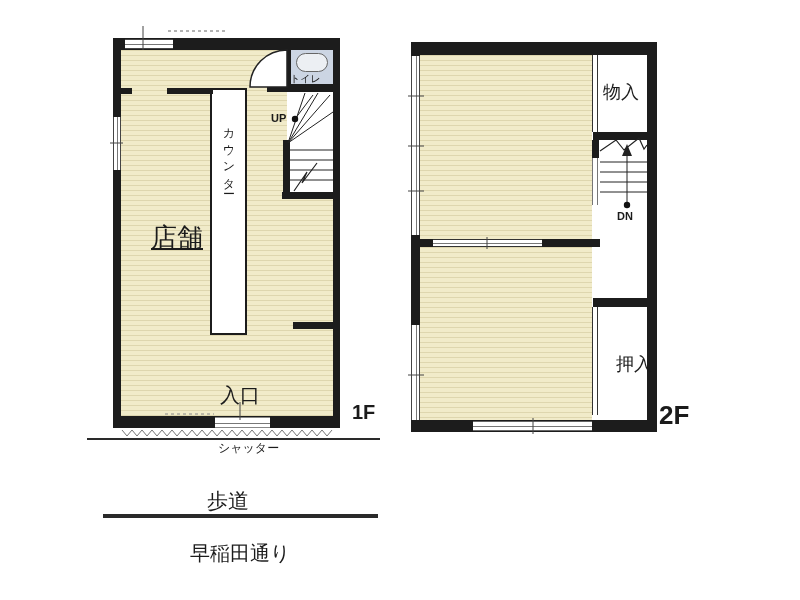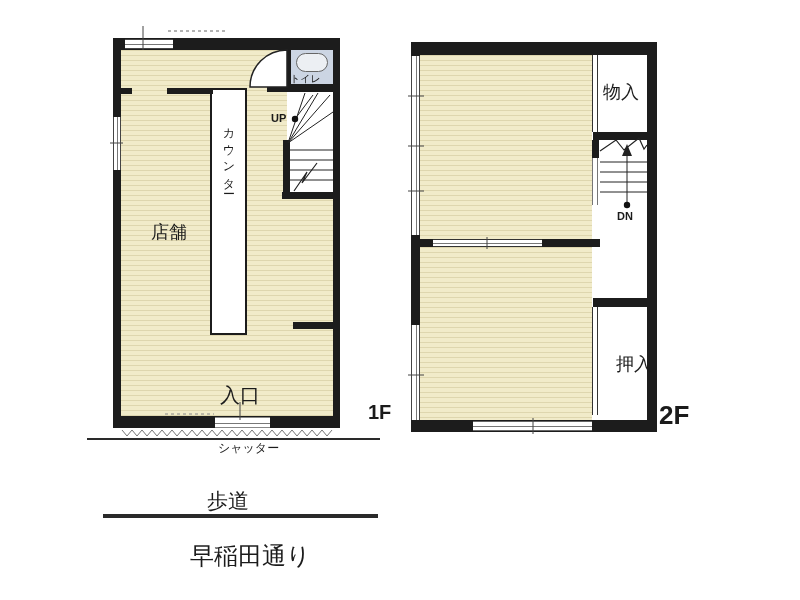--- a/index.html
+++ b/index.html
@@ -126,28 +126,28 @@
     <g stroke="#444" stroke-width="1">
       <line x1="408" y1="96" x2="424" y2="96"></line>
       <line x1="408" y1="146" x2="424" y2="146"></line>
       <line x1="408" y1="191" x2="424" y2="191"></line>
       <line x1="408" y1="375" x2="424" y2="375"></line>
       <line x1="533" y1="418" x2="533" y2="434"></line>
       <line x1="487" y1="237" x2="487" y2="249"></line>
     </g>
   </svg>
 
-  <div class="label" style="left:151px;top:220px;font-size:18px;">店舗</div>
+  <div class="label" style="left:151px;top:220px;font-size:26px;text-decoration:underline;">店舗</div>
   <div class="label vtext" style="left:220px;top:120px;font-size:12px;">カウンター</div>
   <div class="label" style="left:290px;top:72px;font-size:10px;">トイレ</div>
   <div class="label bold" style="left:271px;top:112px;font-size:11px;">UP</div>
   <div class="label" style="left:220px;top:382px;font-size:20px;">入口</div>
-  <div class="label bold" style="left:368px;top:401px;font-size:20px;">1F</div>
+  <div class="label bold" style="left:352px;top:401px;font-size:20px;">1F</div>
   <div class="label" style="left:218px;top:440px;font-size:12px;">シャッター</div>
   <div class="label" style="left:207px;top:471px;font-size:21px;margin-top:16px;">歩道</div>
-  <div class="label" style="left:190px;top:540px;font-size:24px;text-align:right;">早稲田通り</div>
+  <div class="label" style="left:190px;top:540px;font-size:20px;text-align:right;">早稲田通り</div>
 
   <div class="label" style="left:603px;top:80px;font-size:18px;">物入</div>
   <div class="label bold" style="left:617px;top:210px;font-size:11px;text-align:right;">DN</div>
   <div class="label" style="left:603px;top:352px;font-size:18px;margin-left:13px;">押入</div>
   <div class="label bold" style="left:659px;top:400px;font-size:26px;">2F</div>
 
 </div>
 
 </body></html>

